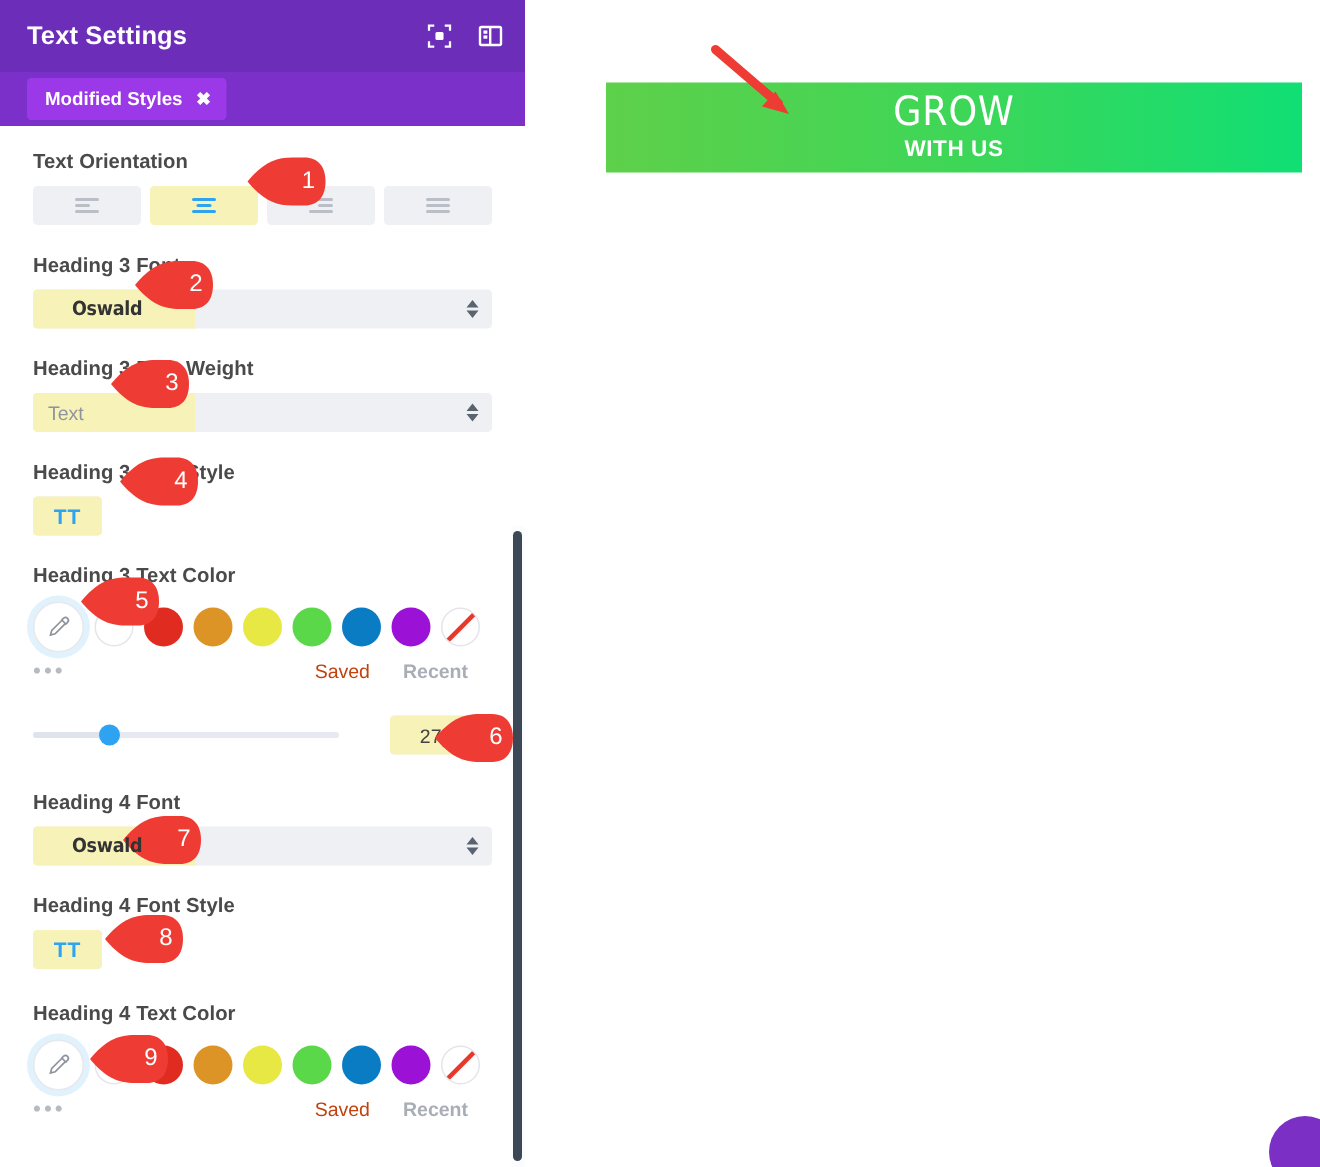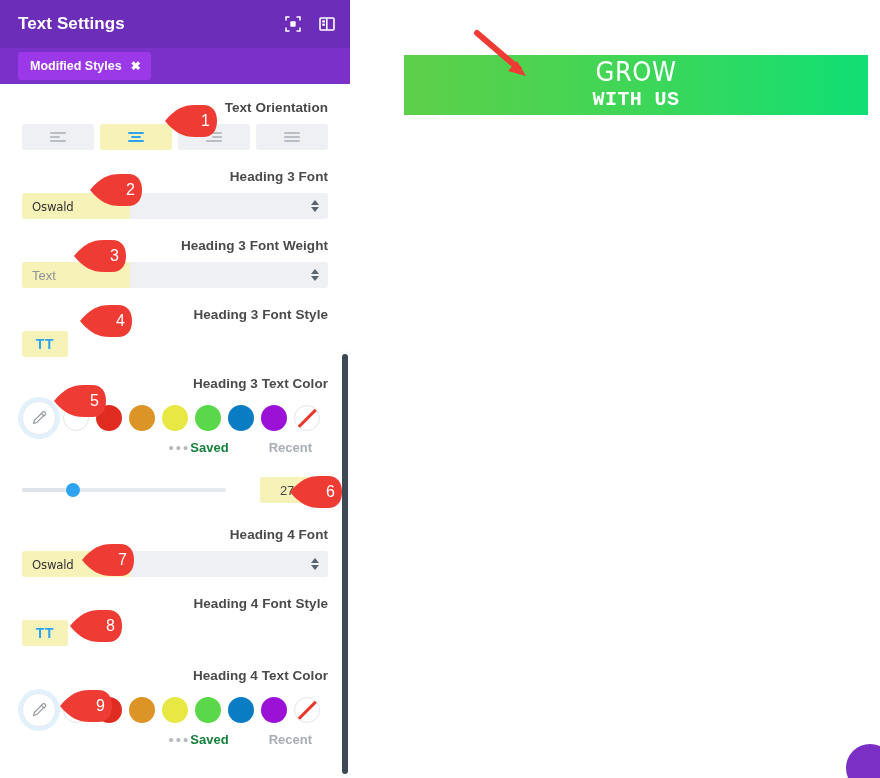--- a/index.html
+++ b/index.html
@@ -47,21 +47,20 @@
     display: flex; align-items: center; gap: 9px; cursor: pointer;
     white-space: nowrap;
   }
   .mod-badge .x { font-size: 12px; font-weight: bold; }
 
   .panel-body {
     position: relative;
     height: calc(778px - 84px);
     padding: 16px 22px 0 22px;
     background: #fff;
-    text-align: right;
   }
 
   .field { margin-bottom: 19px; }
   .field-label {
     font-size: 13.5px; color: #4a4a4a; font-weight: bold;
     margin-bottom: 9px; letter-spacing: .05px;
   }
 
   
   .orient-row { display: flex; gap: 6px; }
@@ -76,21 +75,21 @@
 
   
   .select {
     position: relative; height: 26px; background: #eef0f4;
     border-radius: 3px; display: flex; align-items: center;
     padding: 0 26px 0 10px; cursor: pointer;
   }
   .select-value { font-size: 13px; color: #333; }
   .select-value.oswald {
     font-family: "DejaVu Sans Condensed", "Liberation Sans Narrow", "Liberation Sans", sans-serif;
-    font-weight: normal; letter-spacing: -.2px;
+    font-weight: bold; letter-spacing: -.2px; margin-left: 16px;
   }
   .select-value.light { color: #8f949c; }
   .select .hl {
     position: absolute; left: 0; top: 0; bottom: 0; width: 108px;
     background: #F7F2B8; border-radius: 3px 0 0 3px; z-index: 0;
   }
   .select-value, .stepper { position: relative; z-index: 1; }
   .stepper {
     position: absolute; right: 9px; top: 50%; transform: translateY(-50%);
     display: flex; flex-direction: column; gap: 2px;
@@ -125,21 +124,21 @@
     background: #fff; border: 1px solid #e3e5e9; position: relative; overflow: hidden;
   }
   .swatch.none::after {
     content: ""; position: absolute; left: -4px; right: -4px; top: 11px; height: 2.5px;
     background: #E8372B; transform: rotate(-45deg);
   }
   .palette-foot {
     display: flex; align-items: center; margin-top: 4px;
   }
   .dots { color: #b6bac1; font-size: 15px; letter-spacing: 2px; line-height: 1; flex: 1; }
-  .saved { color: #15803d; font-size: 13px; font-weight: bold; margin-right: 40px; cursor: pointer; }
+  .saved { color: #c2410c; font-size: 13px; font-weight: normal; margin-right: 22px; cursor: pointer; }
   .recent { color: #a9adb5; font-size: 13px; font-weight: bold; margin-right: 16px; cursor: pointer; }
 
   
   .slider-row { display: flex; align-items: center; gap: 16px; }
   .slider-track {
     position: relative; flex: 1; height: 4px; background: #e6eaf0; border-radius: 2px;
     margin-right: 18px; cursor: pointer;
   }
   .slider-track .fill { position: absolute; left: 0; top: 0; bottom: 0; background: #dfe4ec; border-radius: 2px; }
   .slider-knob {
@@ -168,22 +167,22 @@
     position: absolute; left: 54px; top: 55px; width: 464px; height: 60px;
     background: linear-gradient(90deg, #5ED04A 0%, #3FD657 50%, #10DF74 100%);
     display: flex; flex-direction: column; align-items: center; justify-content: center;
   }
   .banner h3 {
     color: #fff; font-size: 27px; line-height: 1.05; font-weight: normal;
     font-family: "DejaVu Sans Condensed", "Liberation Sans Narrow", "Liberation Sans", sans-serif;
     letter-spacing: .5px; text-transform: uppercase;
   }
   .banner h4 {
-    color: #fff; font-size: 20px; line-height: 1.2; font-weight: bold;
-    font-family: Liberation Mono, monospace;
+    color: #fff; font-size: 15px; line-height: 1.2; font-weight: bold;
+    font-family: Liberation Sans, sans-serif;
     letter-spacing: .4px; text-transform: uppercase; margin-top: 2px;
   }
   .fab {
     position: absolute; right: -14px; bottom: -14px;
     width: 48px; height: 48px; border-radius: 50%; background: #7B2FC4; cursor: pointer;
   }
 
   
   .marker {
     position: absolute; width: 56px; height: 36px; cursor: default;

